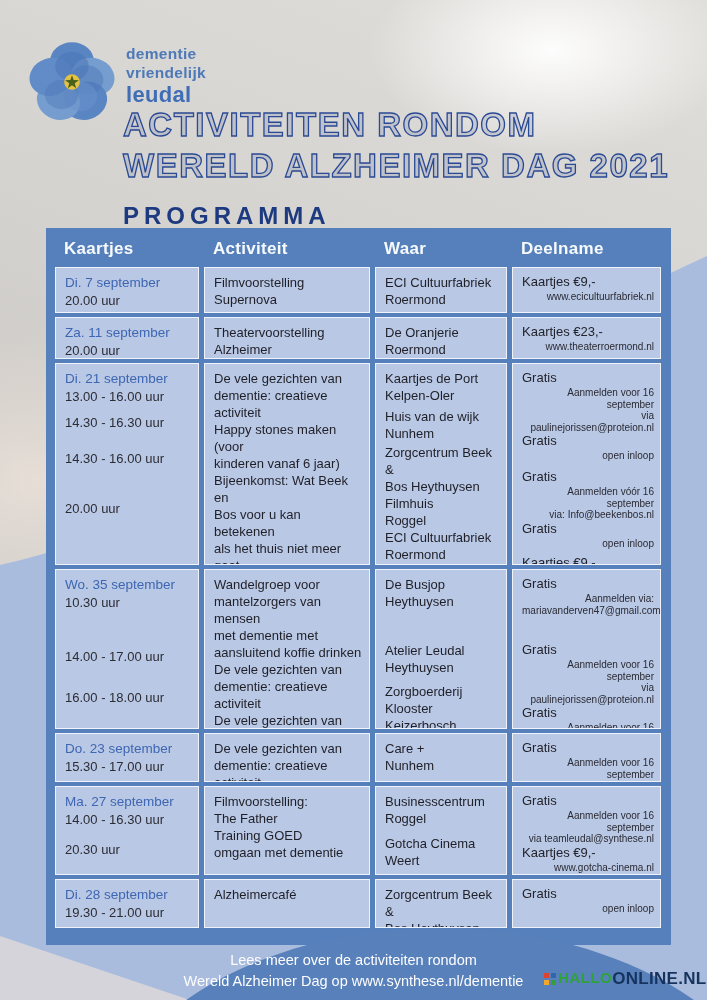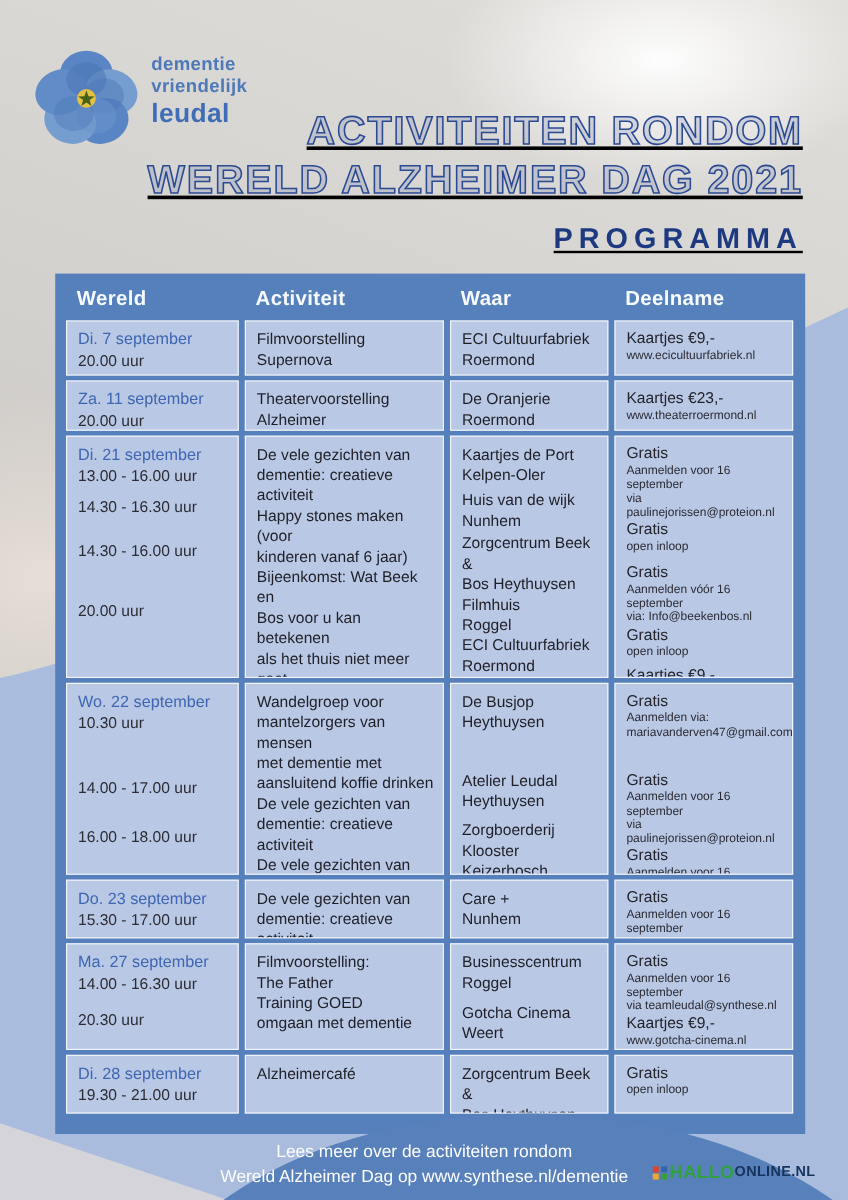--- a/index.html
+++ b/index.html
@@ -14,54 +14,54 @@
   .wave{position:absolute;left:0;top:0;width:707px;height:1000px;}
   .gray-corner{position:absolute;left:0;top:936px;width:190px;height:64px;background:#d4d4da;
     clip-path:polygon(0 0,100% 100%,0 100%);}
   
   .logo{position:absolute;left:26px;top:34px;display:flex;justify-content:flex-end;}
   .logo-flower{width:92px;height:96px;}
   .logo-text{margin-left:8px;margin-top:10px;line-height:19px;}
   .logo-line{font-size:15.5px;font-weight:600;color:#4d79b8;letter-spacing:0.3px;}
   .logo-leudal{font-size:22px;font-weight:800;color:#3f6db6;margin-top:3px;letter-spacing:0.3px;}
   
-  .titles{position:absolute;right:38px;top:88px;text-align:right;text-decoration:underline;}
+  .titles{position:absolute;right:38px;top:104px;text-align:left;}
   .outline{font-size:33px;line-height:41px;font-weight:700;letter-spacing:1.5px;
     color:rgba(43,74,148,0.14);-webkit-text-stroke:1.3px #2b4a94;white-space:nowrap;}
   .programma{font-size:24px;font-weight:700;letter-spacing:5px;color:#1d3a80;margin-top:16px;}
   
   .panel{position:absolute;left:46px;top:228px;width:625px;height:717px;background:#5580bc;
     box-sizing:border-box;padding:5px 9px;}
   .tgrid{display:grid;grid-template-columns:144px 166px 132px 149px;
     grid-template-rows:30px 46px 42px 202px 160px 49px 89px 49px;gap:4px 5px;}
   .trow{display:contents;}
   .hcell{color:#f7fafc;font-size:17px;font-weight:700;padding:6px 0 0 9px;letter-spacing:0.3px;}
   .cell{background:#b9c8e4;border:1px solid rgba(255,255,255,0.78);box-sizing:border-box;
     padding:6px 6px 2px 9px;overflow:hidden;}
   .entry{box-sizing:border-box;}
   .time-only{padding-top:6px;}
   .mh38{min-height:38px}.mh36{min-height:36px}.mh50{min-height:50px}.mh34{min-height:34px}
   .mh66{min-height:66px}.mh41{min-height:41px}.mh42{min-height:42px}
   .date{font-size:13.5px;font-weight:500;color:#3e66b2;line-height:18px;}
   .time{font-size:13px;color:#2c2c34;line-height:17px;}
   .atext,.ptext{font-size:13px;color:#1f1f28;line-height:17px;white-space:pre-line;font-weight:500;}
   .dtitle{font-size:13px;color:#23232c;line-height:15px;font-weight:500;}
-  .dnote{font-size:10px;color:#2a2a33;line-height:11.5px;margin-top:2px;white-space:pre-line;}
+  .dnote{font-size:10px;color:#2a2a33;line-height:11.5px;margin-top:2px;white-space:pre-line;text-align:right;}
   
   .ellipse{position:absolute;left:100px;top:928px;width:680px;height:430px;border-radius:50%;
     background:#5880bb;}
   .footer-text{position:absolute;left:0;top:950px;width:707px;text-align:center;color:#fdfdfe;
     font-size:14.5px;line-height:21px;white-space:pre-line;}
   
   .watermark{position:absolute;left:544px;top:969px;display:flex;align-items:flex-start;}
   .win-icon{width:12px;height:12px;display:grid;grid-template-columns:5px 5px;grid-template-rows:5px 5px;
     gap:1.5px;align-self:center;margin-right:2px;}
   .win-icon i{display:block;}
   .hallo{font-size:15px;font-weight:800;color:#2fa23b;letter-spacing:0.5px;}
-  .online{font-size:12px;font-weight:800;color:#16335e;letter-spacing:0.3px;}
+  .online{font-size:17px;font-weight:800;color:#16335e;letter-spacing:0.3px;}
 </style>
 </head>
 <body>
 
 <div class="poster">
 
   <svg class="wave" viewBox="0 0 707 1000" aria-hidden="true">
     <path d="M0,565 C180,525 420,390 707,256 L707,1000 L0,1000 Z" fill="#a9bcdd"></path>
   </svg>
   <div class="gray-corner"></div>
@@ -92,21 +92,21 @@
   <div class="titles">
     <div class="outline">ACTIVITEITEN RONDOM</div>
     <div class="outline">WERELD ALZHEIMER DAG 2021</div>
     <div class="programma">PROGRAMMA</div>
   </div>
 
   <div class="panel">
     <div class="tgrid">
 
       <div class="trow">
-        <div class="hcell">Wereld</div>
+        <div class="hcell">Kaartjes</div>
         <div class="hcell">Activiteit</div>
         <div class="hcell">Waar</div>
         <div class="hcell">Deelname</div>
       </div>
 
       <div class="trow">
         <div class="cell">
           <div class="entry">
             <div class="date">Di. 7 september</div>
             <div class="time">20.00 uur</div>
@@ -211,21 +211,21 @@
           <div class="entry">
             <div class="dtitle">Kaartjes €9,-</div>
 
           </div>
         </div>
       </div>
 
       <div class="trow">
         <div class="cell">
           <div class="entry mh66">
-            <div class="date">Wo. 22 september</div>
+            <div class="date">Wo. 35 september</div>
             <div class="time">10.30 uur</div>
           </div>
           <div class="entry mh41 time-only">
               <div class="time">14.00 - 17.00 uur</div>
             </div>
           <div class="entry time-only">
               <div class="time">16.00 - 18.00 uur</div>
             </div>
         </div>
         <div class="cell">

